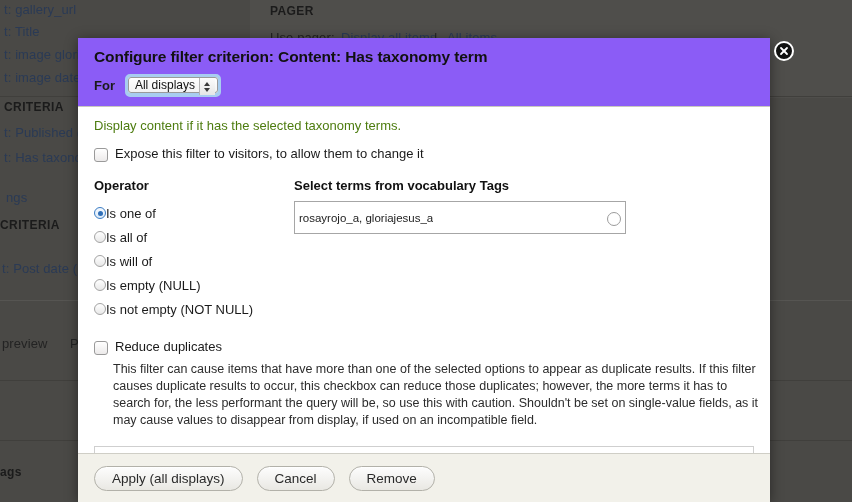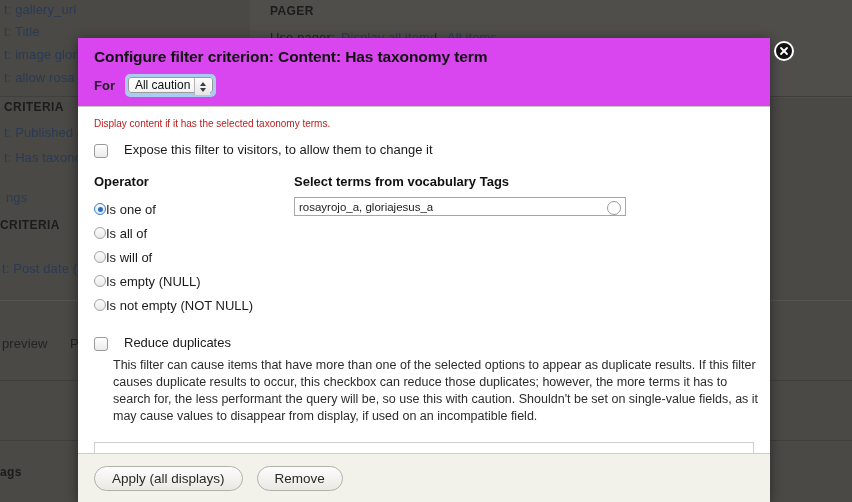--- a/index.html
+++ b/index.html
@@ -63,21 +63,21 @@
     left: 78px;
     top: 38px;
     width: 692px;
     height: 464px;
     background: #ffffff;
     box-shadow: 0 2px 12px rgba(0,0,0,.45);
     display: flex;
     flex-direction: column;
   }
   #dialog-header {
-    background: #d946ef;
+    background: #8b5cf6;
     border-bottom: 1px solid #c9c8bf;
     padding: 10px 16px 9px 16px;
   }
   #dialog-title {
     font-size: 15.5px;
     font-weight: bold;
     color: #111111;
     margin: 0 0 8px 0;
     letter-spacing: -.1px;
   }
@@ -141,43 +141,42 @@
     border-top: 4px solid #3b3b3b;
   }
 
   #dialog-body {
     flex: 1;
     padding: 11px 16px 0 16px;
     overflow: hidden;
     background: #ffffff;
   }
   .desc-line {
-    color: #b91c1c;
-    font-size: 10px;
+    color: #4d7c0f;
+    font-size: 13px;
     margin: 0 0 13px 0;
   }
   .check-row {
     display: flex;
     align-items: flex-start;
     gap: 7px;
     margin-bottom: 16px;
   }
   .cbox {
     width: 12px;
     height: 12px;
     border: 1px solid #9a9a9a;
     border-radius: 3px;
     background: linear-gradient(#ffffff, #eceaea);
     flex: none;
     margin-top: 2px;
   }
   .check-label {
     font-size: 13px;
     color: #1a1a1a;
-    margin-left: 9px;
   }
 
   .two-col {
     display: flex;
     gap: 0;
   }
   .col-op { width: 200px; flex: none; }
   .col-terms { flex: 1; }
   .col-title {
     font-weight: bold;
@@ -214,21 +213,21 @@
     background: #2f6fb8;
   }
   .radio-label {
     font-size: 13px;
     color: #1a1a1a;
   }
 
   .autocomplete {
     position: relative;
     width: 332px;
-    height: 19px;
+    height: 33px;
     border: 1px solid #a6a6a6;
     background: #ffffff;
     display: flex;
     align-items: center;
     padding: 0 22px 0 4px;
     box-sizing: border-box;
   }
   .autocomplete .val {
     font-size: 11.5px;
     color: #222;
@@ -316,21 +315,21 @@
   <div class="bg-panel" style="left:250px; top:0; width:602px; height:98px;"></div>
   <div class="bg-rule" style="top:300px; width:852px;"></div>
   <div class="bg-rule dark2" style="top:380px; width:852px;"></div>
   <div class="bg-rule dark2" style="top:440px; width:852px;"></div>
   <div class="bg-rule dark2" style="top:96px; width:852px;"></div>
 
   <div class="bg-col-left">
     <span class="bg-text link" style="left:4px; top:2px;">t: gallery_url</span>
     <span class="bg-text link" style="left:4px; top:24px;">t: Title</span>
     <span class="bg-text link" style="left:4px; top:47px;">t: image glori</span>
-    <span class="bg-text link" style="left:4px; top:70px;">t: allow rosa</span>
+    <span class="bg-text link" style="left:4px; top:70px;">t: image date</span>
     <span class="bg-text head" style="left:4px; top:100px;">CRITERIA</span>
     <span class="bg-text link" style="left:4px; top:125px;">t: Published (</span>
     <span class="bg-text link" style="left:4px; top:150px;">t: Has taxono</span>
     <span class="bg-text link" style="left:6px; top:190px;">ngs</span>
     <span class="bg-text head" style="left:0px; top:218px;">CRITERIA</span>
     <span class="bg-text link" style="left:2px; top:261px;">t: Post date (</span>
     <span class="bg-text dark" style="left:2px; top:336px;">preview</span>
     <span class="bg-text dark" style="left:70px; top:336px;">Pre</span>
     <span class="bg-text head" style="left:0px; top:465px;">ags</span>
   </div>
@@ -349,21 +348,21 @@
   </svg>
 </div>
 
 <div id="dialog">
 
   <div id="dialog-header">
     <div id="dialog-title">Configure filter criterion: Content: Has taxonomy term</div>
     <div class="for-row">
       <span class="for-label">For</span>
       <span class="select-wrap">
-        <span class="fake-select">All caution</span>
+        <span class="fake-select">All displays</span>
         <span class="select-arrows">
           <span class="tri-up"></span>
           <span class="tri-down"></span>
         </span>
       </span>
     </div>
   </div>
 
   <div id="dialog-body">
 
@@ -419,16 +418,17 @@
 
     <div class="more-box">
       
       
     </div>
 
   </div>
 
   <div id="dialog-footer">
     <button class="btn">Apply (all displays)</button>
+    <button class="btn">Cancel</button>
     <button class="btn">Remove</button>
   </div>
 
 </div>
 
 </body></html>

